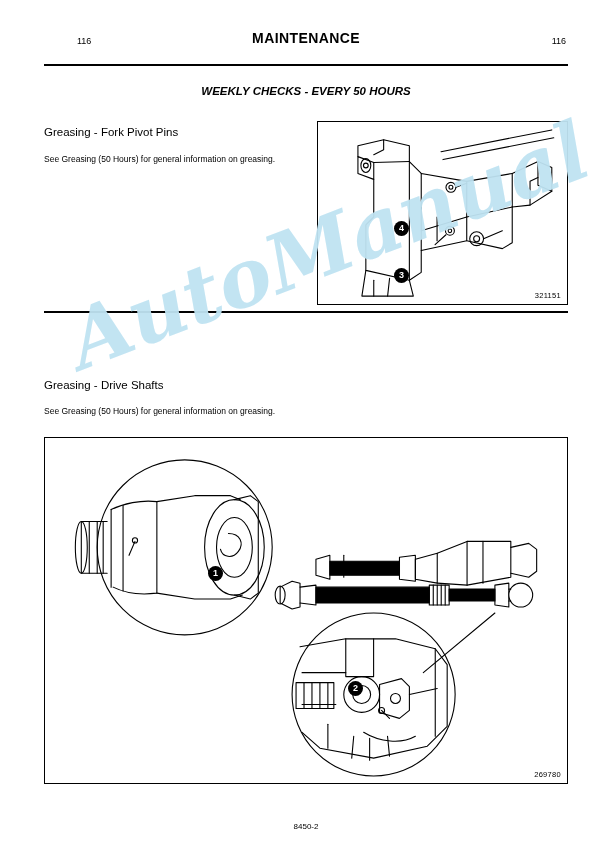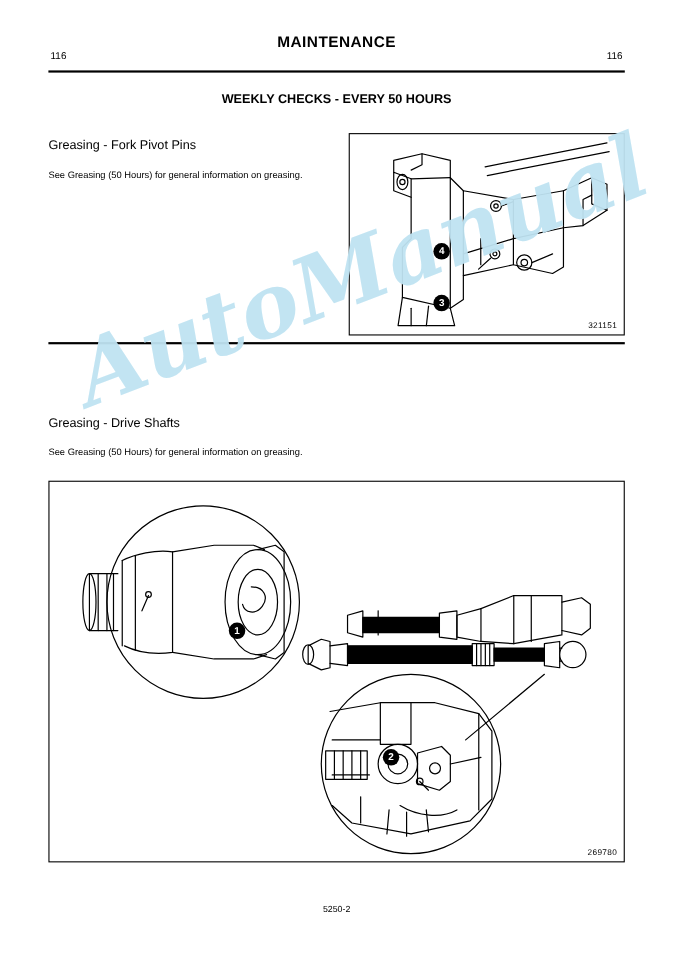--- a/index.html
+++ b/index.html
@@ -22,23 +22,24 @@
   
   .header {
     position: absolute;
     left: 44px;
     top: 30px;
     width: 524px;
     height: 30px;
   }
   .header .pageno {
     position: absolute;
-    top: 16px;
+    top: 6px;
     font-size: 9px;
     color: #000;
+    margin-left: 31px;
   }
   .header .pageno.left { left: 2px; }
   .header .pageno.right { right: 2px; }
   .header .title {
     position: absolute;
     left: 0;
     right: 0;
     top: 0;
     text-align: center;
     font-size: 14px;
@@ -64,21 +65,21 @@
 
   
   .sect-title {
     position: absolute;
     width: 524px;
     left: 44px;
     text-align: center;
     font-size: 11.5px;
     font-weight: bold;
   }
-  .sect-title.l1 { top: 85px; }
+  .sect-title.l1 { top: 85px; font-style: italic; }
   .sect-title.l2 { top: 100px; }
   .sect-title.s2 { top: 327px; }
 
   .sub-head {
     position: absolute;
     left: 44px;
     font-size: 11.5px;
     font-weight: normal;
   }
   .sub-head.one { top: 126px; }
@@ -324,15 +325,15 @@
         </g>
       </g>
     </svg>
     <div class="callout" style="left:163px; top:128px;">1</div>
     <div class="callout" style="left:303px; top:243px;">2</div>
     <div class="fig-code">269780</div>
   </div>
 
   <div class="watermark">AutoManual</div>
 
-  <div class="footer">5250-2</div>
+  <div class="footer">8450-2</div>
 
 </div>
 
 </body></html>

